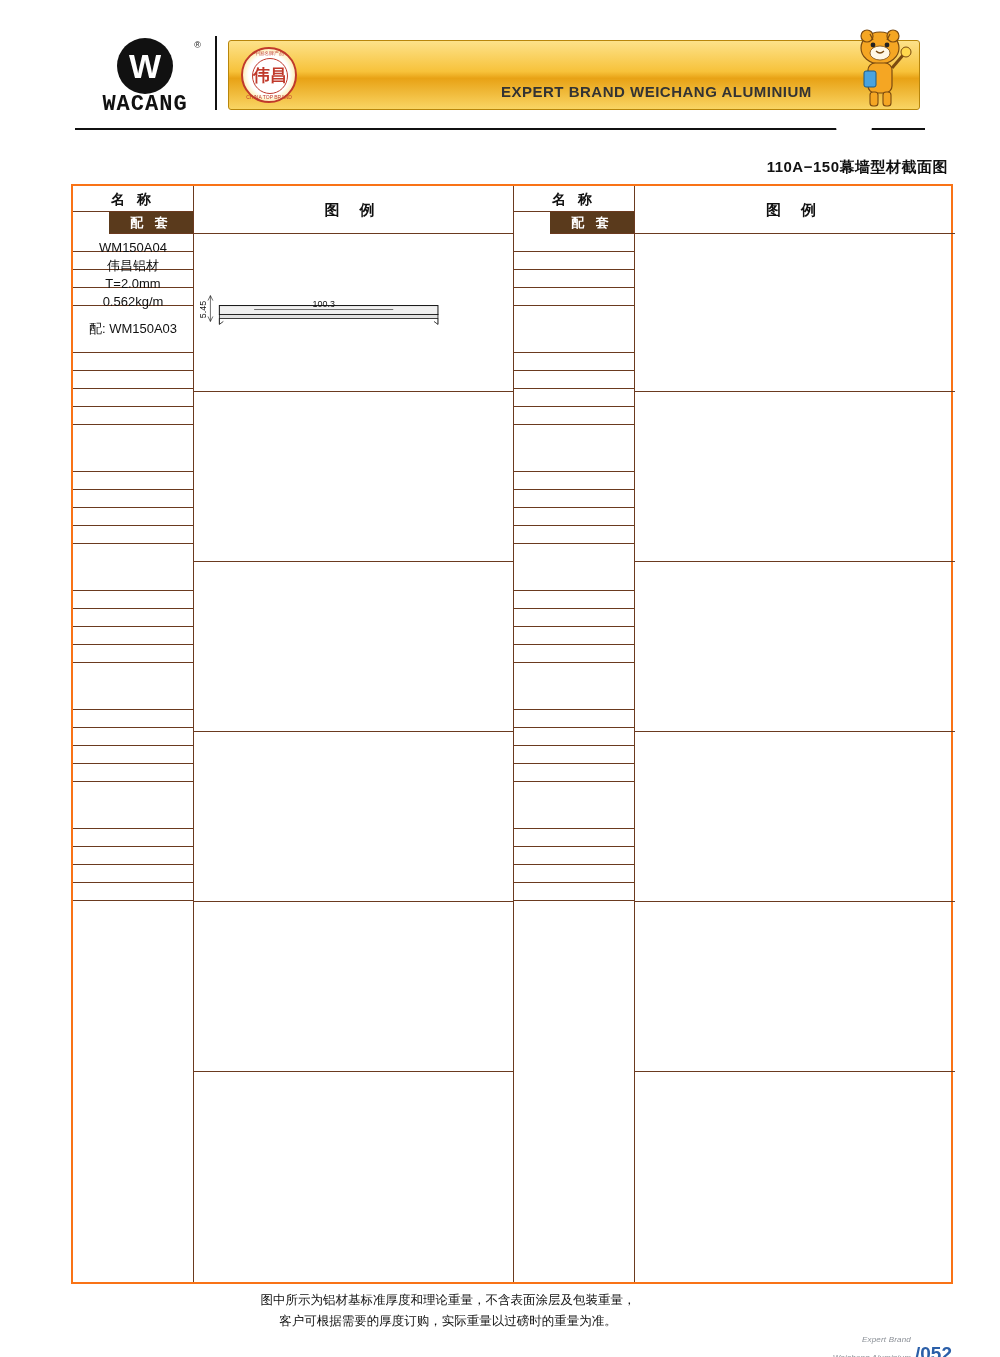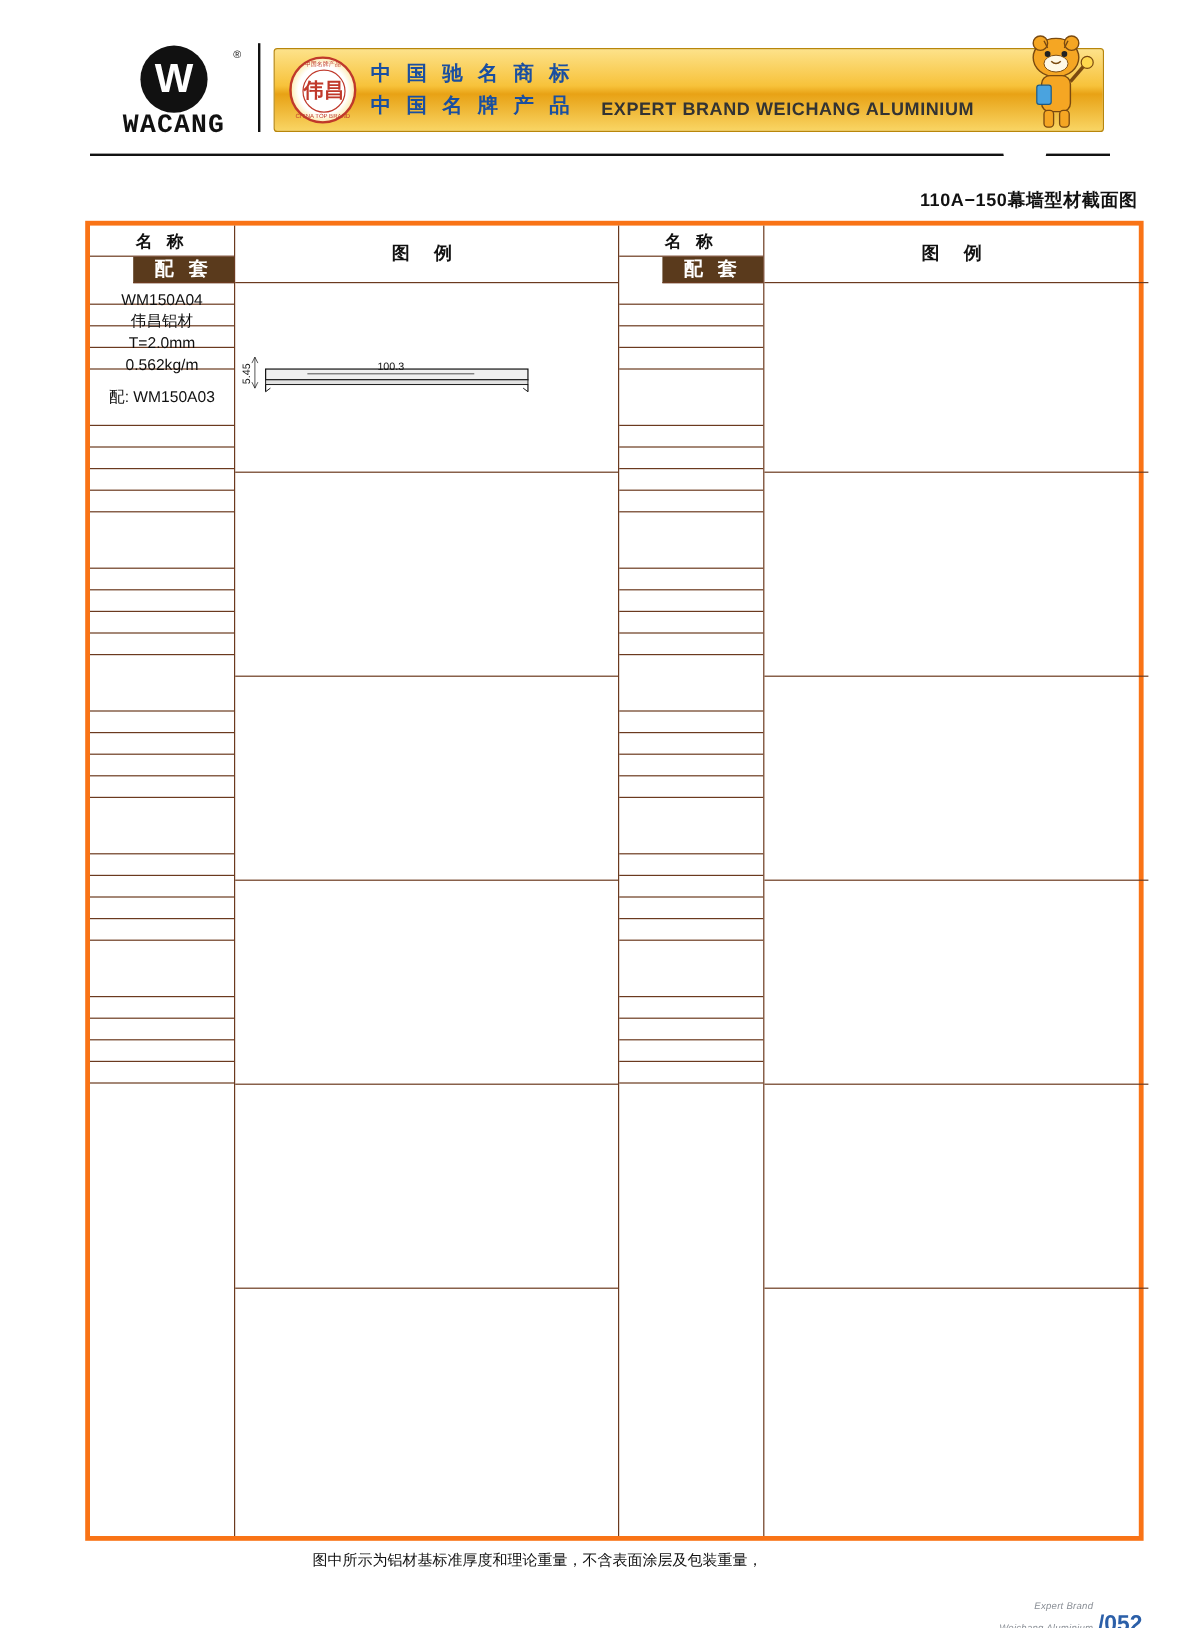--- a/index.html
+++ b/index.html
@@ -87,41 +87,41 @@
     border-bottom-left-radius:18px;border-bottom-right-radius:18px;
   }
   
   .page-title{
     position:absolute;right:52px;top:158px;
     font-size:15px;font-weight:bold;color:#111;letter-spacing:0.5px;
   }
   
   .sheet{
     position:absolute;left:71px;top:184px;width:882px;height:1100px;
-    border:4px solid #f97316;
+    border:2px solid #f97316;
     box-sizing:border-box;
   }
   .col{
     position:absolute;top:0;height:100%;box-sizing:border-box;
   }
   .col-left{left:0;width:441px;border-right:1px solid #6b3a1f;}
   .col-right{left:441px;width:441px;}
   .namecol{
     position:absolute;left:0;top:0;width:121px;height:100%;
     border-right:1px solid #6b3a1f;box-sizing:border-box;
   }
   .figcol{
     position:absolute;left:121px;top:0;right:0;height:100%;box-sizing:border-box;
   }
   .hdr-name{
     height:26px;line-height:26px;text-align:center;font-size:14px;font-weight:bold;color:#111;
     border-bottom:1px solid #6b3a1f;box-sizing:border-box;letter-spacing:4px;
   }
   .hdr-peitao{
-    height:22px;line-height:22px;text-align:center;font-size:16px;font-weight:bold;color:#fff;
+    height:22px;line-height:22px;text-align:center;font-size:13px;font-weight:bold;color:#fff;
     background:#5a3a1c;border-bottom:1px solid #6b3a1f;box-sizing:border-box;letter-spacing:4px;margin-left:36px;
   }
   .hdr-fig{
     height:48px;line-height:48px;text-align:center;font-size:15px;font-weight:bold;color:#111;
     border-bottom:1px solid #6b3a1f;box-sizing:border-box;letter-spacing:8px;
   }
   .grp{
     border-bottom:1px solid #6b3a1f;box-sizing:border-box;
   }
   .grp:last-child{border-bottom:none;}
@@ -164,24 +164,20 @@
     <div class="logo-text">WACANG</div>
   </div>
 
   <div class="header-divider"></div>
 
   <div class="banner">
     <div class="banner-seal">
       <div class="seal-top">中国名牌产品</div>
       <div class="seal-inner">伟昌</div>
       <div class="seal-bot">CHINA TOP BRAND</div>
-    </div>
-    <div class="banner-cn">
-      <div class="l1">中 国 驰 名 商 标</div>
-      <div class="l2">中 国 名 牌 产 品</div>
     </div>
     <div class="banner-sub">EXPERT BRAND WEICHANG ALUMINIUM</div>
   </div>
 
   <div class="mascot">
     <svg width="80" height="86" viewBox="0 0 80 86">
       <ellipse cx="40" cy="22" rx="19" ry="16" fill="#f5a623" stroke="#7a4a10" stroke-width="1.2"></ellipse>
       <ellipse cx="27" cy="10" rx="6" ry="6" fill="#f5a623" stroke="#7a4a10" stroke-width="1.2"></ellipse>
       <ellipse cx="53" cy="10" rx="6" ry="6" fill="#f5a623" stroke="#7a4a10" stroke-width="1.2"></ellipse>
       <ellipse cx="40" cy="27" rx="10" ry="7" fill="#fff8e6" stroke="#7a4a10" stroke-width="0.8"></ellipse>
@@ -343,20 +339,21 @@
       <div class="figgrp" style="height:170px"></div>
       <div class="figgrp" style="height:170px"></div>
       <div class="figgrp" style="height:170px"></div>
       <div class="figgrp" style="height:213px"></div>
     </div>
   </div>
 </div>
 
 <div class="footnote">
   <div>图中所示为铝材基标准厚度和理论重量，不含表面涂层及包装重量，</div>
+  <div>客户可根据需要的厚度订购，实际重量以过磅时的重量为准。</div>
 </div>
 
 <div class="pagemark">
   <span class="enwrap">
     <span class="en">Expert Brand</span><br>
     <span class="en">Weichang Aluminium</span>
   </span><span class="num">/052</span>
 </div>
 
 </body></html>

